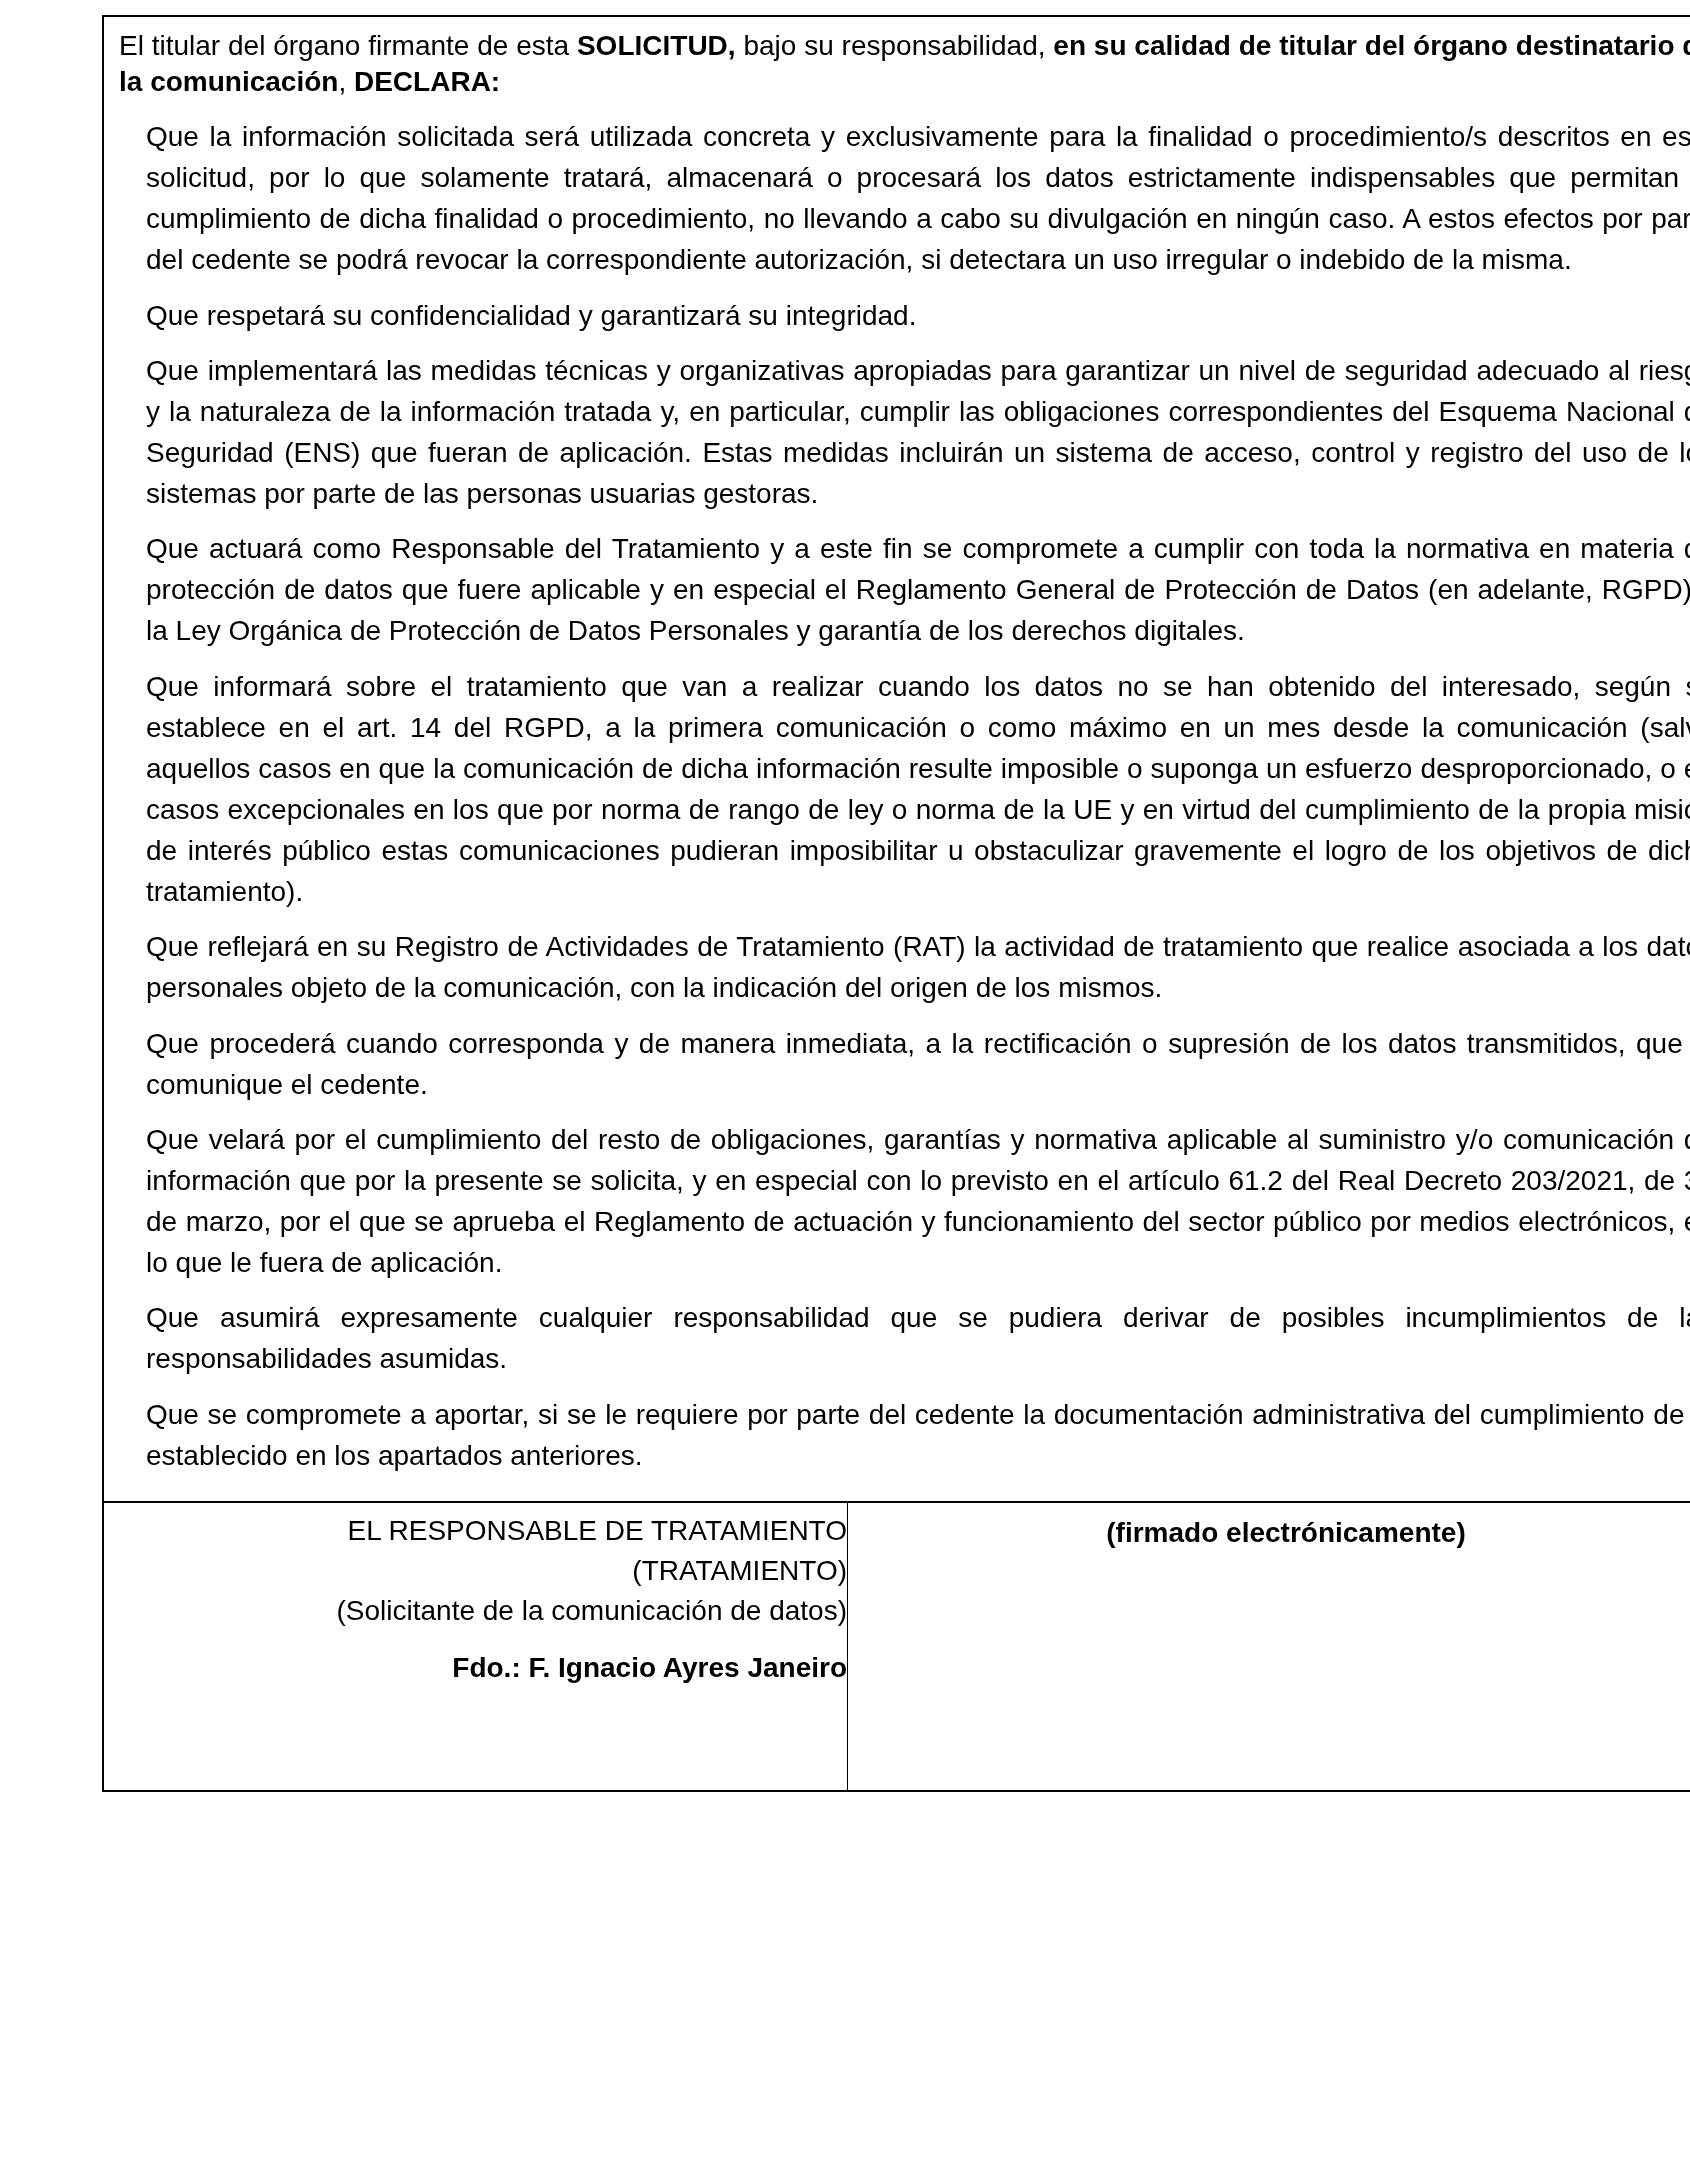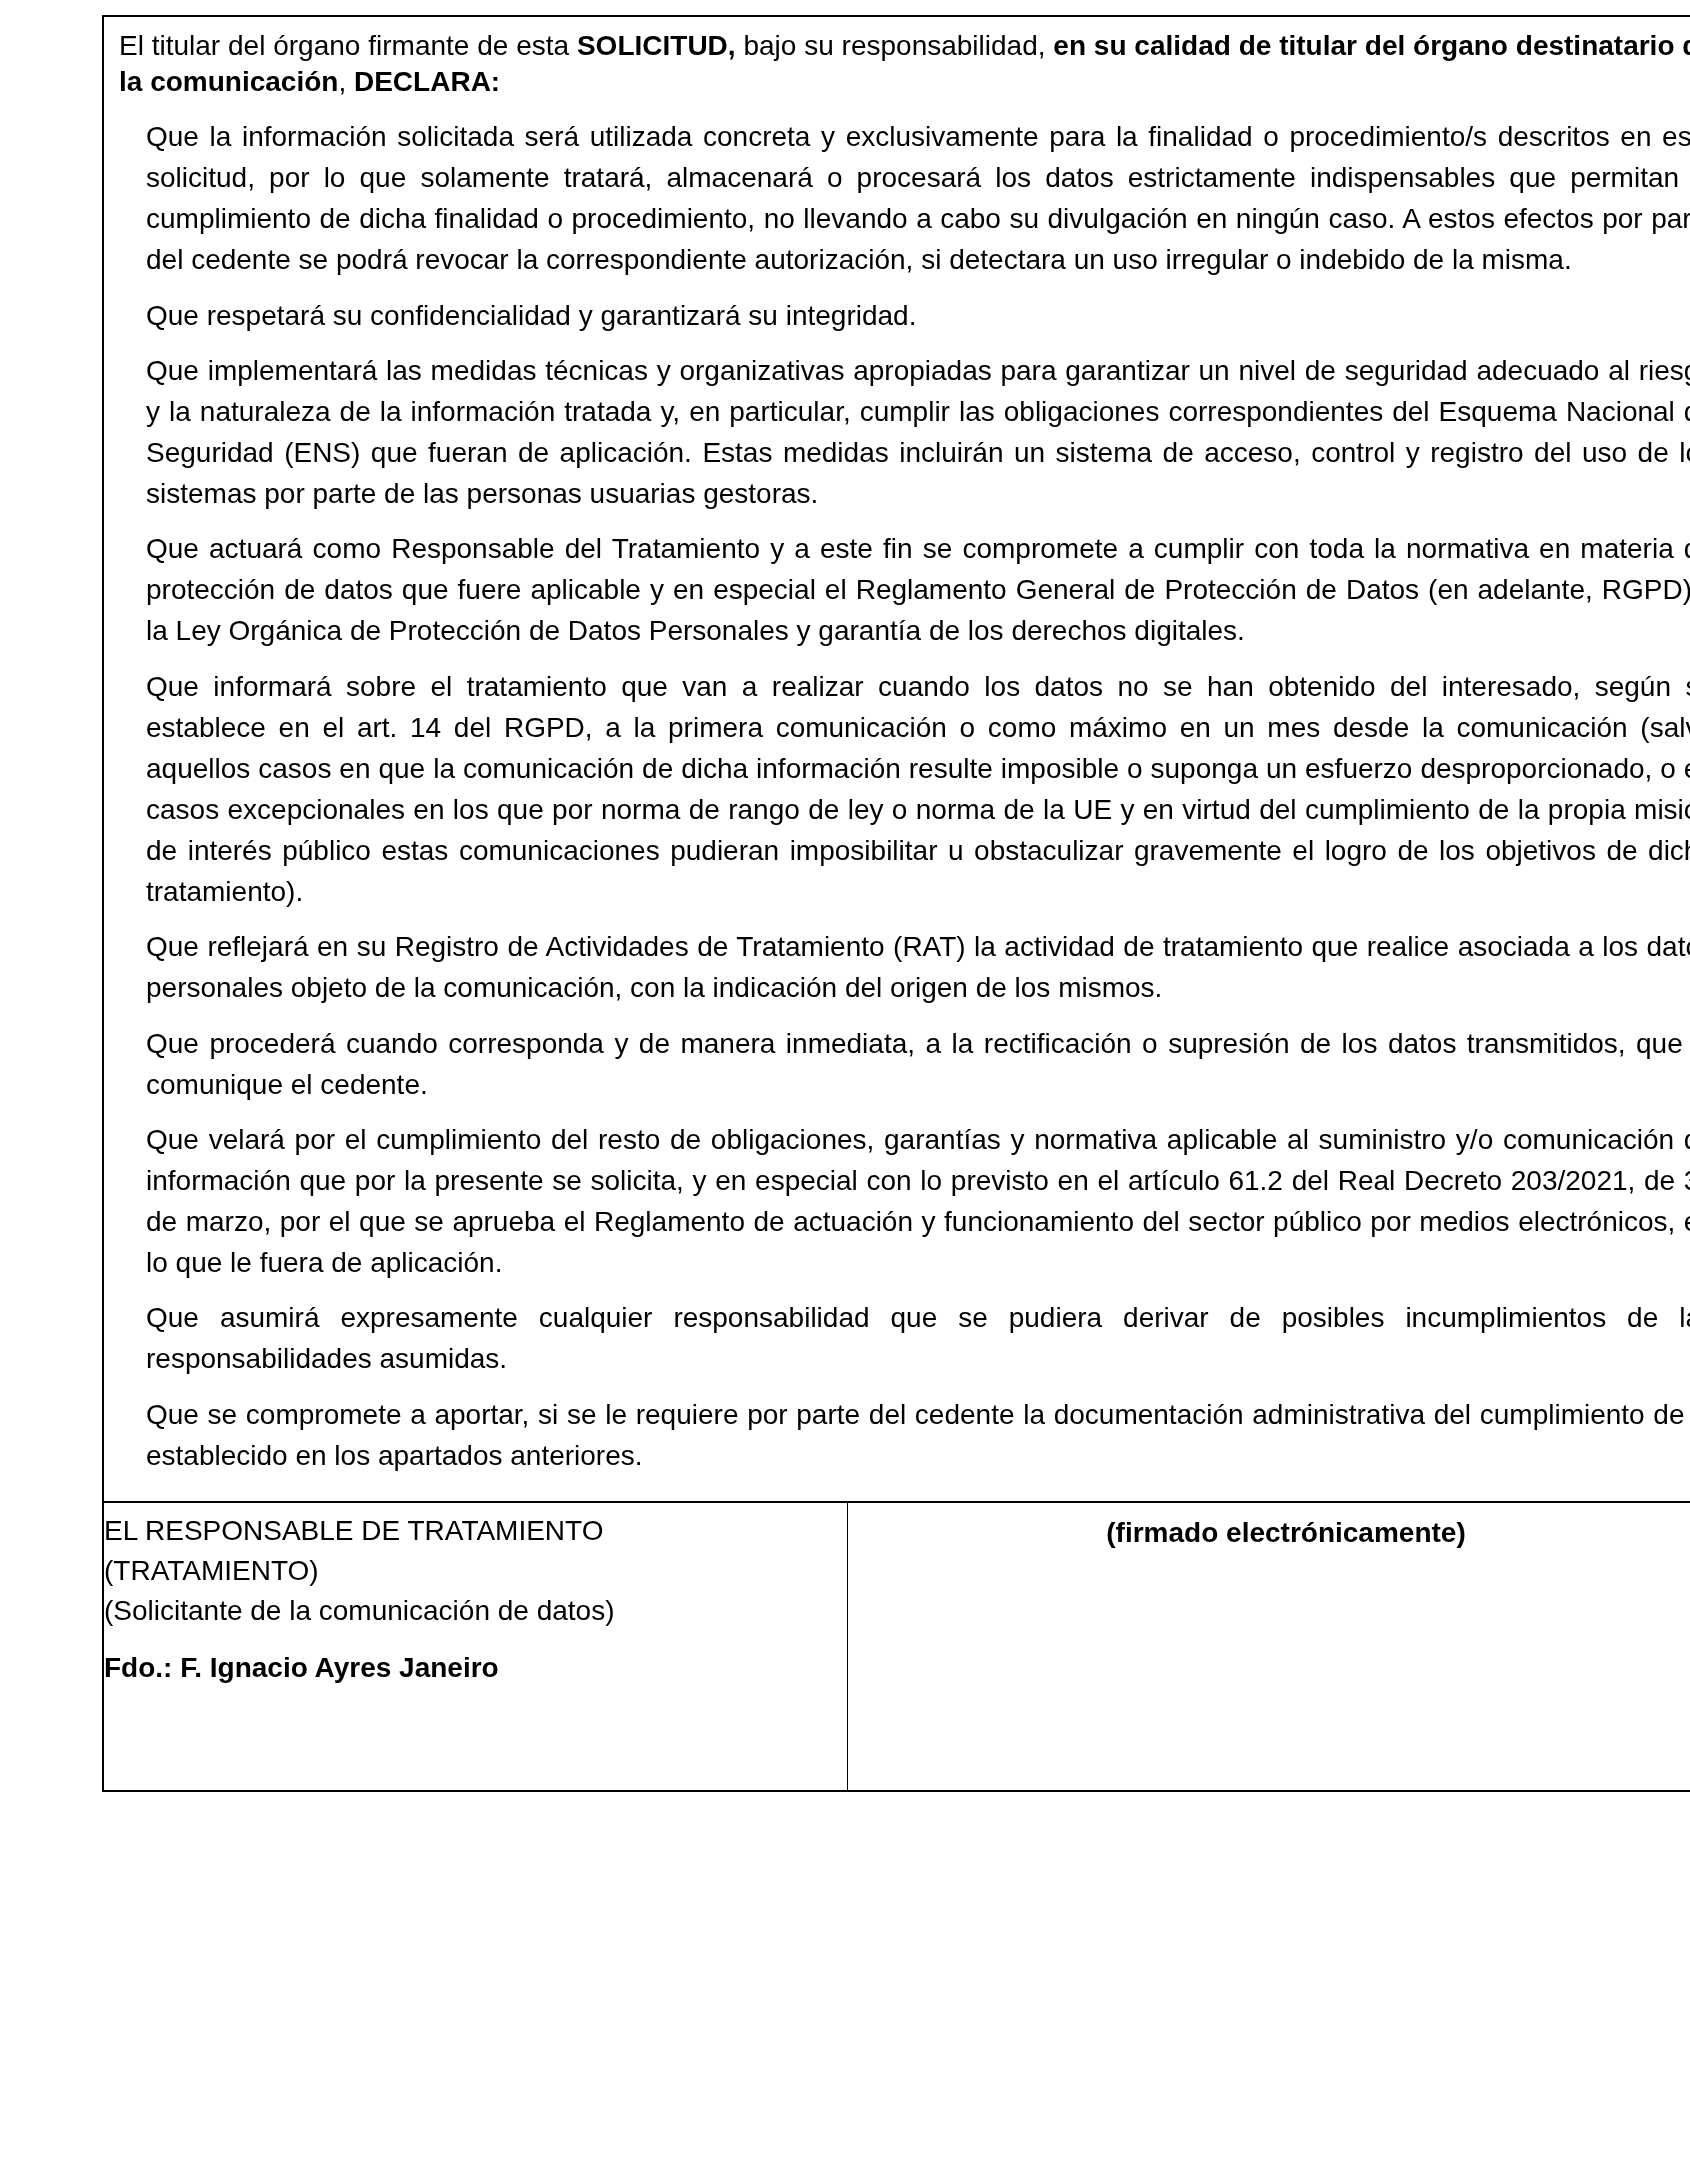--- a/index.html
+++ b/index.html
@@ -3,21 +3,21 @@
 <meta charset="utf-8">
 <style>
   html, body { margin:0; padding:0; background:#ffffff; }
   body { width:1691px; height:2183px; position:relative; font-family:"Liberation Sans", sans-serif; color:#000; }
   .page { position:absolute; left:102px; top:15px; width:1624px; }
   .box { border:2.3px solid #000; border-bottom:none; padding:10.6px 9px 16.7px 15px; }
   .intro { font-size:28px; line-height:36px; text-align:justify; margin:0 0 16.7px 0; }
   .intro b { font-weight:bold; }
   .clause { font-size:28px; line-height:41px; text-align:justify; margin:0 0 14.4px 27px; }
   .sig { display:flex; border:2.3px solid #000; border-top:2.3px solid #000; height:287px; }
-  .sig-left { width:743px; border-right:1.5px solid #000; text-align:left; font-size:28px; line-height:40px; padding-top:7.6px; }
+  .sig-left { width:743px; border-right:1.5px solid #000; text-align:right; font-size:28px; line-height:40px; padding-top:7.6px; }
   .sig-right { flex:1; text-align:center; font-size:28px; line-height:40px; padding-top:10px;font-weight:bold; }
   .sig-left .role { margin:0; }
   .sig-left .title { font-weight:bold; margin:16.7px 0 0 0; line-height:36px; }
   .sig-left .name { font-weight:bold; margin:16.7px 0 0 0; }
 </style>
 </head>
 <body>
 
 <div class="page">
   <div class="box">

